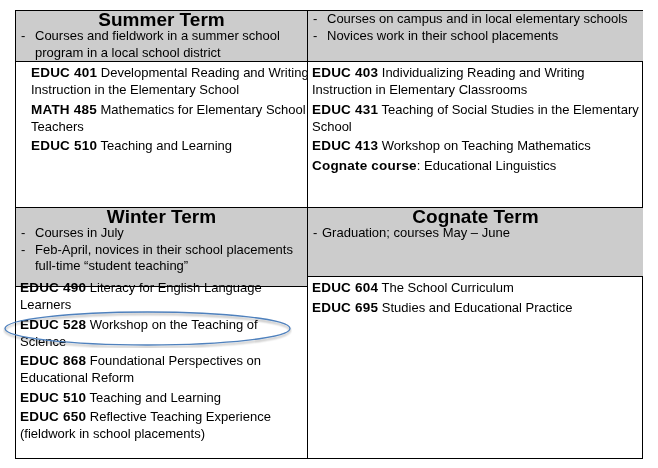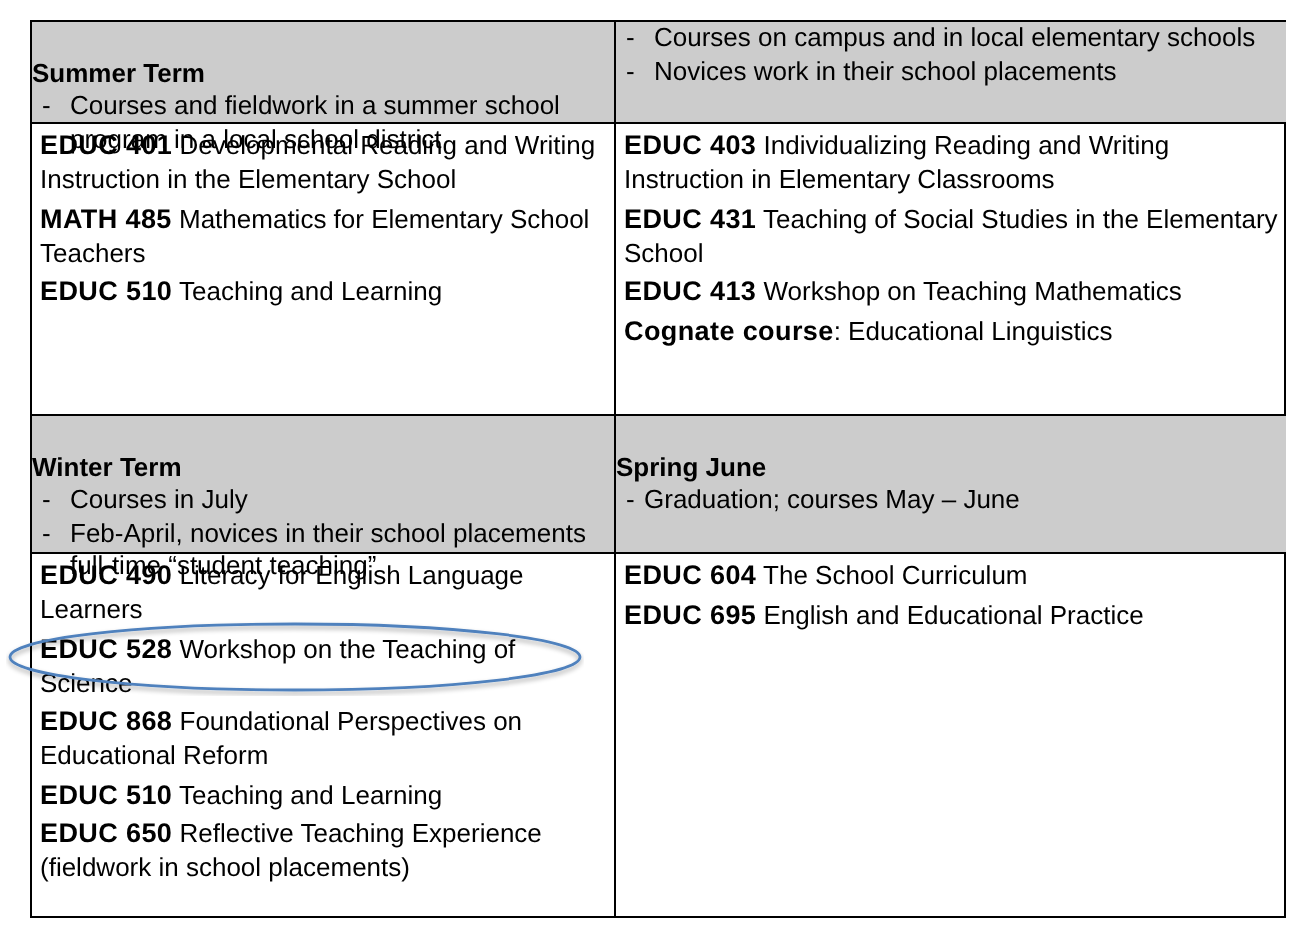--- a/index.html
+++ b/index.html
@@ -4,21 +4,21 @@
 <style>
   html, body { margin:0; padding:0; background:#ffffff; }
   body { width:658px; height:468px; position:relative; overflow:hidden;
          font-family:"Liberation Sans", sans-serif; color:#000; }
   .grid { position:absolute; left:15px; top:10px; width:628px; height:449px;
           border:1px solid #000; box-sizing:border-box; }
   .cell { position:absolute; box-sizing:border-box; }
   .hdr { background:#cccccc; border-bottom:1px solid #000; }
   .vline { position:absolute; left:291px; top:0; bottom:0; width:1px; background:#000; }
   .hline { position:absolute; left:0; right:0; height:1px; background:#000; }
-  .term-title { font-weight:bold; font-size:13px; text-align:left; line-height:16px; margin-top:18px; }
+  .term-title { font-weight:bold; font-size:19px; text-align:center; line-height:16px; margin-top:1px; }
   .bullets { font-size:13px; line-height:16.5px; padding-left:5px; }
   .bullet { position:relative; padding-left:14px; }
   .bullet .dash { position:absolute; left:0; top:0; }
   .bullet.tight { padding-left:9px; }
   .courses { padding:2px 4px 0 4px; font-size:13px; line-height:17px; }
   .course { margin-bottom:2.6px; }
   .code { font-weight:bold; font-size:13.5px; letter-spacing:0.2px; }
   .ellipse { position:absolute; left:3px; top:310px; width:289px; height:38px; pointer-events:none; }
 </style>
 </head>
@@ -42,55 +42,55 @@
         <span class="dash">-</span>
         <span>Courses on campus and in local elementary schools</span>
       </div>
       <div class="bullet">
         <span class="dash">-</span>
         <span>Novices work in their school placements</span>
       </div>
     </div>
   </div>
 
-  <div class="cell" style="left:0;top:51px;width:291px;height:114px;">
+  <div class="cell" style="left:11px;top:51px;width:291px;height:114px;">
     <div class="courses">
       <div class="course"><span class="code">EDUC 401</span> <span>Developmental Reading and Writing Instruction in the Elementary School</span></div>
       <div class="course"><span class="code">MATH 485</span> <span>Mathematics for Elementary School Teachers</span></div>
       <div class="course"><span class="code">EDUC 510</span> <span>Teaching and Learning</span></div>
     </div>
   </div>
 
   <div class="cell" style="left:292px;top:51px;width:335px;height:146px;">
     <div class="courses">
       <div class="course"><span class="code">EDUC 403</span> <span>Individualizing Reading and Writing Instruction in Elementary Classrooms</span></div>
       <div class="course"><span class="code">EDUC 431</span> <span>Teaching of Social Studies in the Elementary School</span></div>
       <div class="course"><span class="code">EDUC 413</span> <span>Workshop on Teaching Mathematics</span></div>
       <div class="course"><span class="code">Cognate course</span><span>: Educational Linguistics</span></div>
     </div>
   </div>
 
   <div class="hline" style="top:196px;"></div>
 
-  <div class="cell hdr" style="left:0;top:197px;width:291px;height:69px;">
+  <div class="cell hdr" style="left:0;top:197px;width:291px;height:79px;">
     <div class="term-title">Winter Term</div>
     <div class="bullets">
       <div class="bullet">
         <span class="dash">-</span>
         <span>Courses in July</span>
       </div>
       <div class="bullet">
         <span class="dash">-</span>
         <span>Feb-April, novices in their school placements full-time “student teaching”</span>
       </div>
     </div>
   </div>
 
   <div class="cell hdr" style="left:292px;top:197px;width:335px;height:69px;">
-    <div class="term-title">Spring June</div>
+    <div class="term-title">Cognate Term</div>
     <div class="bullets">
       <div class="bullet tight">
         <span class="dash">-</span>
         <span>Graduation; courses May – June</span>
       </div>
     </div>
   </div>
 
   <div class="cell" style="left:0;top:266px;width:291px;height:181px;">
     <div class="courses">
@@ -98,21 +98,21 @@
       <div class="course"><span class="code">EDUC 528</span> <span>Workshop on the Teaching of Science</span></div>
       <div class="course"><span class="code">EDUC 868</span> <span>Foundational Perspectives on Educational Reform</span></div>
       <div class="course"><span class="code">EDUC 510</span> <span>Teaching and Learning</span></div>
       <div class="course"><span class="code">EDUC 650</span> <span>Reflective Teaching Experience (fieldwork in school placements)</span></div>
     </div>
   </div>
 
   <div class="cell" style="left:292px;top:266px;width:335px;height:181px;">
     <div class="courses">
       <div class="course"><span class="code">EDUC 604</span> <span>The School Curriculum</span></div>
-      <div class="course"><span class="code">EDUC 695</span> <span>English and Educational Practice</span></div>
+      <div class="course"><span class="code">EDUC 695</span> <span>Studies and Educational Practice</span></div>
     </div>
   </div>
 
   <div class="vline"></div>
 </div>
 
 <svg class="ellipse" viewBox="0 0 289 38" width="289" height="38">
   <defs>
     <filter id="sh" x="-5%" y="-30%" width="110%" height="160%">
       <feGaussianBlur in="SourceAlpha" stdDeviation="1.2"></feGaussianBlur>

